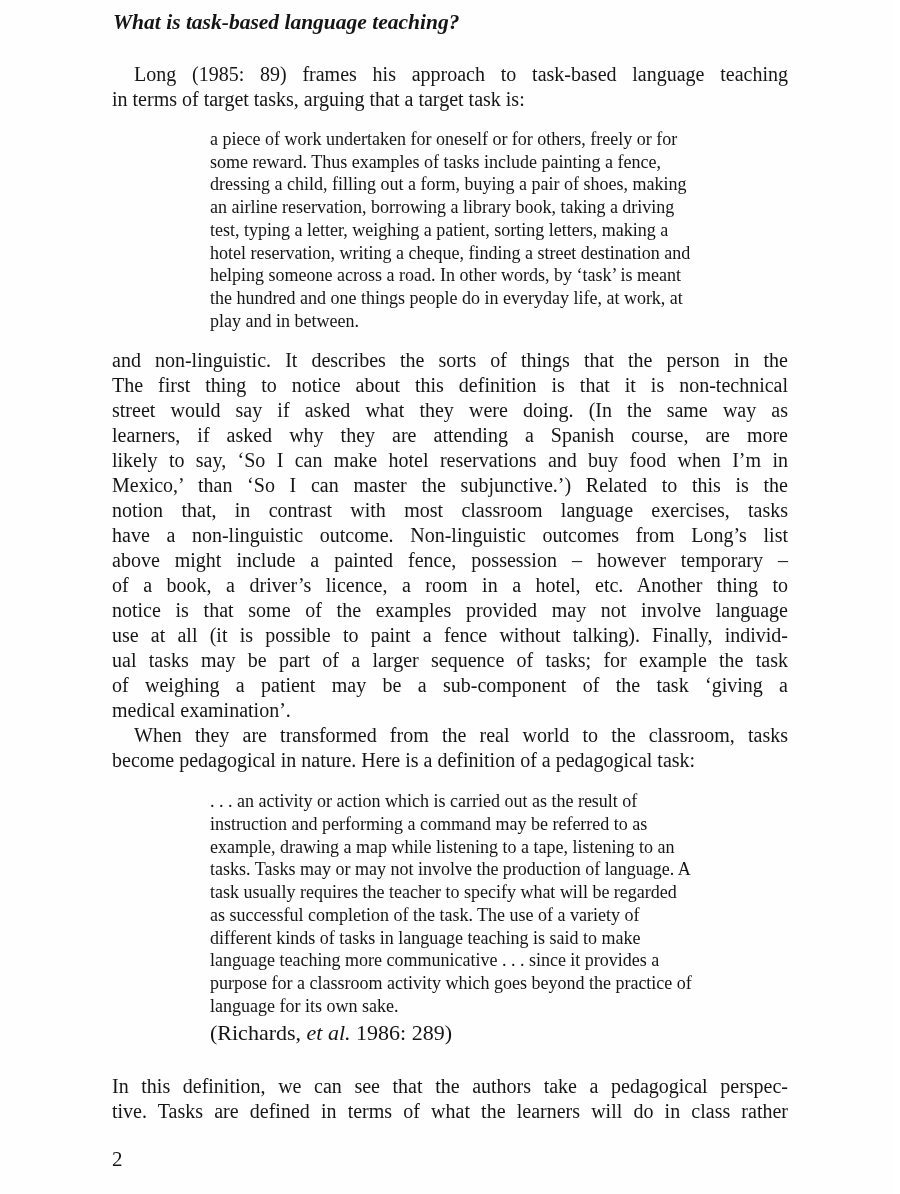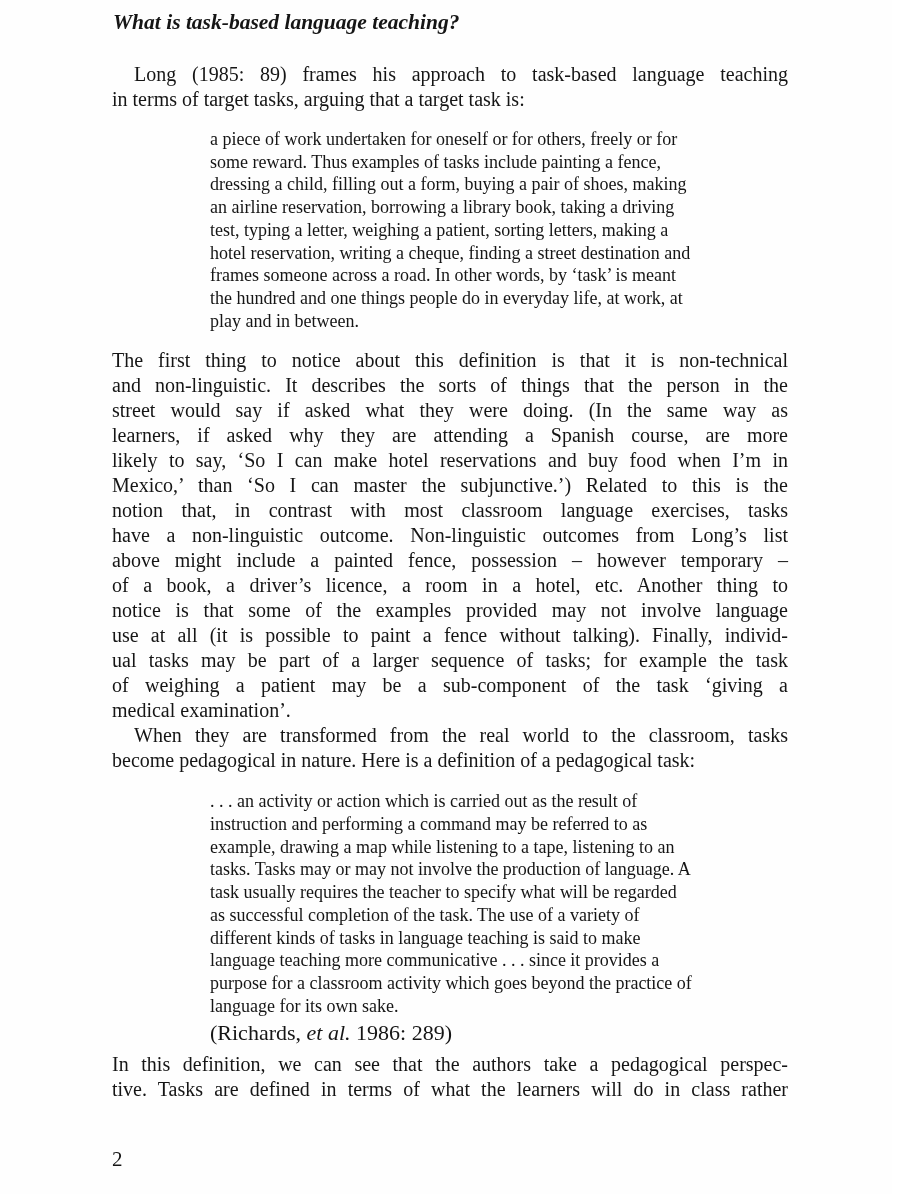--- a/index.html
+++ b/index.html
@@ -29,21 +29,21 @@
     margin: 0 0 0 1px;
   }
   .body-para {
     font-size: 20px;
     line-height: 25px;
     margin: 0;
   }
   .para1 { margin-top: 26px; }
   .para2 { margin-top: 16px; }
   .para3 { margin-top: 0; }
-  .para4 { margin-top: 8px; }
+  .para4 { margin-top: 30px; }
   .blockquote {
     font-size: 18px;
     line-height: 22.7px;
     margin: 16px 0 0 98px;
     width: 570px;
   }
   .quote2 { margin-top: 17px; }
   .line { white-space: nowrap; }
   .justified .line {
     white-space: normal;
@@ -80,28 +80,28 @@
         <div class="line last">in terms of target tasks, arguing that a target task is:</div>
       </div>
 
     <div class="blockquote quote1">
         <div class="line">a piece of work undertaken for oneself or for others, freely or for</div>
         <div class="line">some reward. Thus examples of tasks include painting a fence,</div>
         <div class="line">dressing a child, filling out a form, buying a pair of shoes, making</div>
         <div class="line">an airline reservation, borrowing a library book, taking a driving</div>
         <div class="line">test, typing a letter, weighing a patient, sorting letters, making a</div>
         <div class="line">hotel reservation, writing a cheque, finding a street destination and</div>
-        <div class="line">frames someone across a road. In other words, by ‘task’ is meant</div>
+        <div class="line">helping someone across a road. In other words, by ‘task’ is meant</div>
         <div class="line">the hundred and one things people do in everyday life, at work, at</div>
         <div class="line last">play and in between.</div>
       </div>
 
     <div class="body-para para2 justified">
+        <div class="line">and non-linguistic. It describes the sorts of things that the person in the</div>
         <div class="line">The first thing to notice about this definition is that it is non-technical</div>
-        <div class="line">and non-linguistic. It describes the sorts of things that the person in the</div>
         <div class="line">street would say if asked what they were doing. (In the same way as</div>
         <div class="line">learners, if asked why they are attending a Spanish course, are more</div>
         <div class="line">likely to say, ‘So I can make hotel reservations and buy food when I’m in</div>
         <div class="line">Mexico,’ than ‘So I can master the subjunctive.’) Related to this is the</div>
         <div class="line">notion that, in contrast with most classroom language exercises, tasks</div>
         <div class="line">have a non-linguistic outcome. Non-linguistic outcomes from Long’s list</div>
         <div class="line">above might include a painted fence, possession – however temporary –</div>
         <div class="line">of a book, a driver’s licence, a room in a hotel, etc. Another thing to</div>
         <div class="line">notice is that some of the examples provided may not involve language</div>
         <div class="line">use at all (it is possible to paint a fence without talking). Finally, individ-</div>

